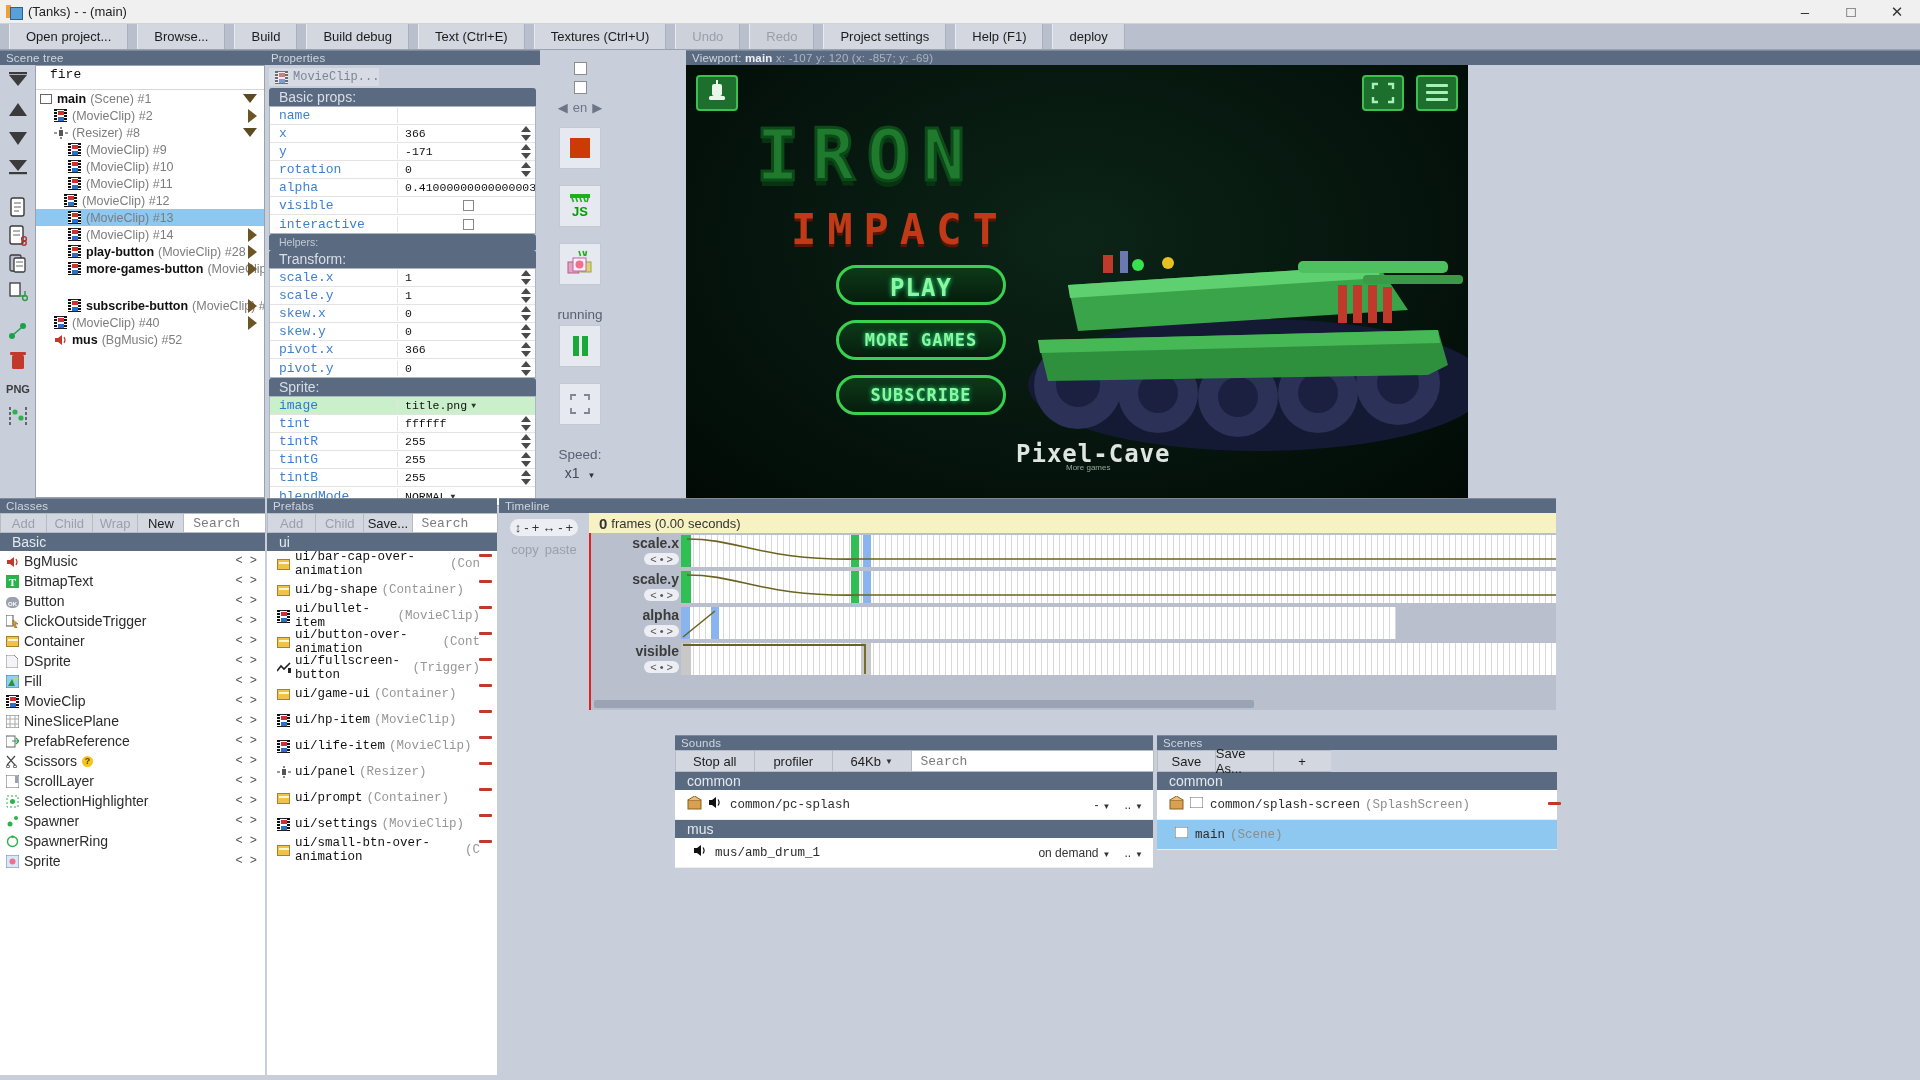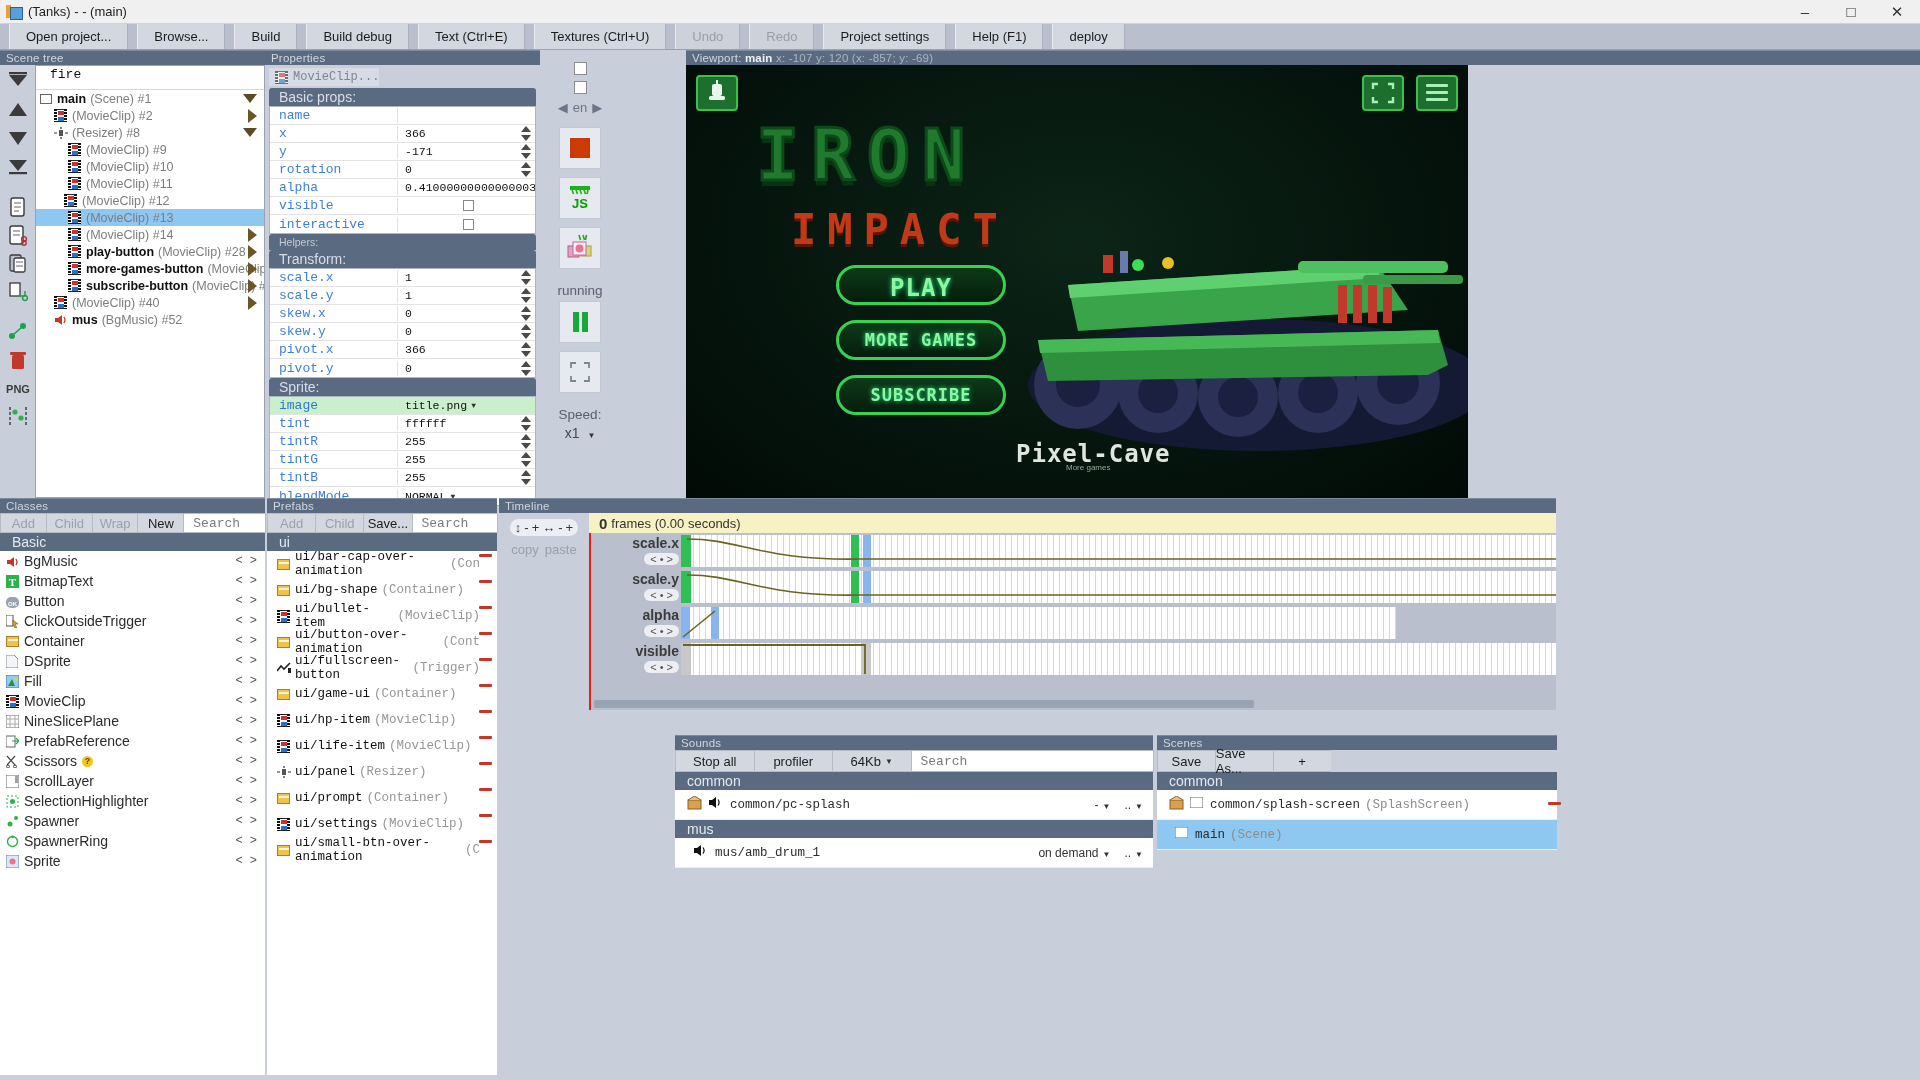--- a/index.html
+++ b/index.html
@@ -131,21 +131,21 @@
   .spin:after{content:"";position:absolute;left:0;bottom:0;border-left:5px solid transparent;border-right:5px solid transparent;border-top:6px solid #4a4a4a;}
   .cbx { width:11px; height:11px; border:1px solid #888; background:#fff; margin-left:58px; cursor:pointer;}
   .ddarrow { margin-left:4px; font-size:8px; color:#333; }
 
   
   #vtools { position:absolute; left:540px; top:0; width:80px; height:448px; background:#c9cedb;
             display:flex; flex-direction:column; align-items:center; padding-top:12px; }
   #vtools .chk { width:13px; height:13px; border:1px solid #8c8c8c; background:#fff; margin-bottom:6px; cursor:pointer;}
   #vtools .lang { display:flex; align-items:center; gap:5px; color:#6d7686; font-size:13px; margin-bottom:12px; cursor:pointer;}
   #vtools .bigbtn {
-    width:42px; height:42px; background:#e6e9ef; border:1px solid #c3c8d2; margin-bottom:8px;
+    width:42px; height:42px; background:#e6e9ef; border:1px solid #c3c8d2; margin-bottom:16px;
     display:flex; align-items:center; justify-content:center; cursor:pointer;
   }
   #vtools .lbl { color:#5a6070; font-size:13.5px; margin:6px 0 3px; }
   #vtools .speed { color:#434a58; font-size:14px; }
 
   
   #viewport { position:absolute; left:620px; top:0; width:1300px; height:448px; }
   #vp-canvas { position:absolute; left:66px; top:15px; width:782px; height:433px;
                background:radial-gradient(ellipse at 50% 40%, #0c2417 0%, #04120b 70%, #020a06 100%);
                overflow:hidden; }
@@ -422,21 +422,21 @@
             </div>
             <div class="tr-row" style="padding-left: 32px;">
               <span class="ic ic-movieclip">
                 <i class="ic-mcinner"></i>
                 <i class="ic-mcinner2"></i>
               </span>
               <span class="nm">more-games-button</span>
               <span class="ty">(MovieClip) #32</span>
               <span class="arrow right"></span>
             </div>
-            <div class="tr-row" style="padding-left: 32px;">
+            <div class="tr-row" style="padding-left: 32px; margin-top: 20px;">
               <span class="ic ic-movieclip">
                 <i class="ic-mcinner"></i>
                 <i class="ic-mcinner2"></i>
               </span>
               <span class="nm">subscribe-button</span>
               <span class="ty">(MovieClip) #36</span>
               <span class="arrow right"></span>
             </div>
             <div class="tr-row" style="padding-left: 18px;">
               <span class="ic ic-movieclip">

